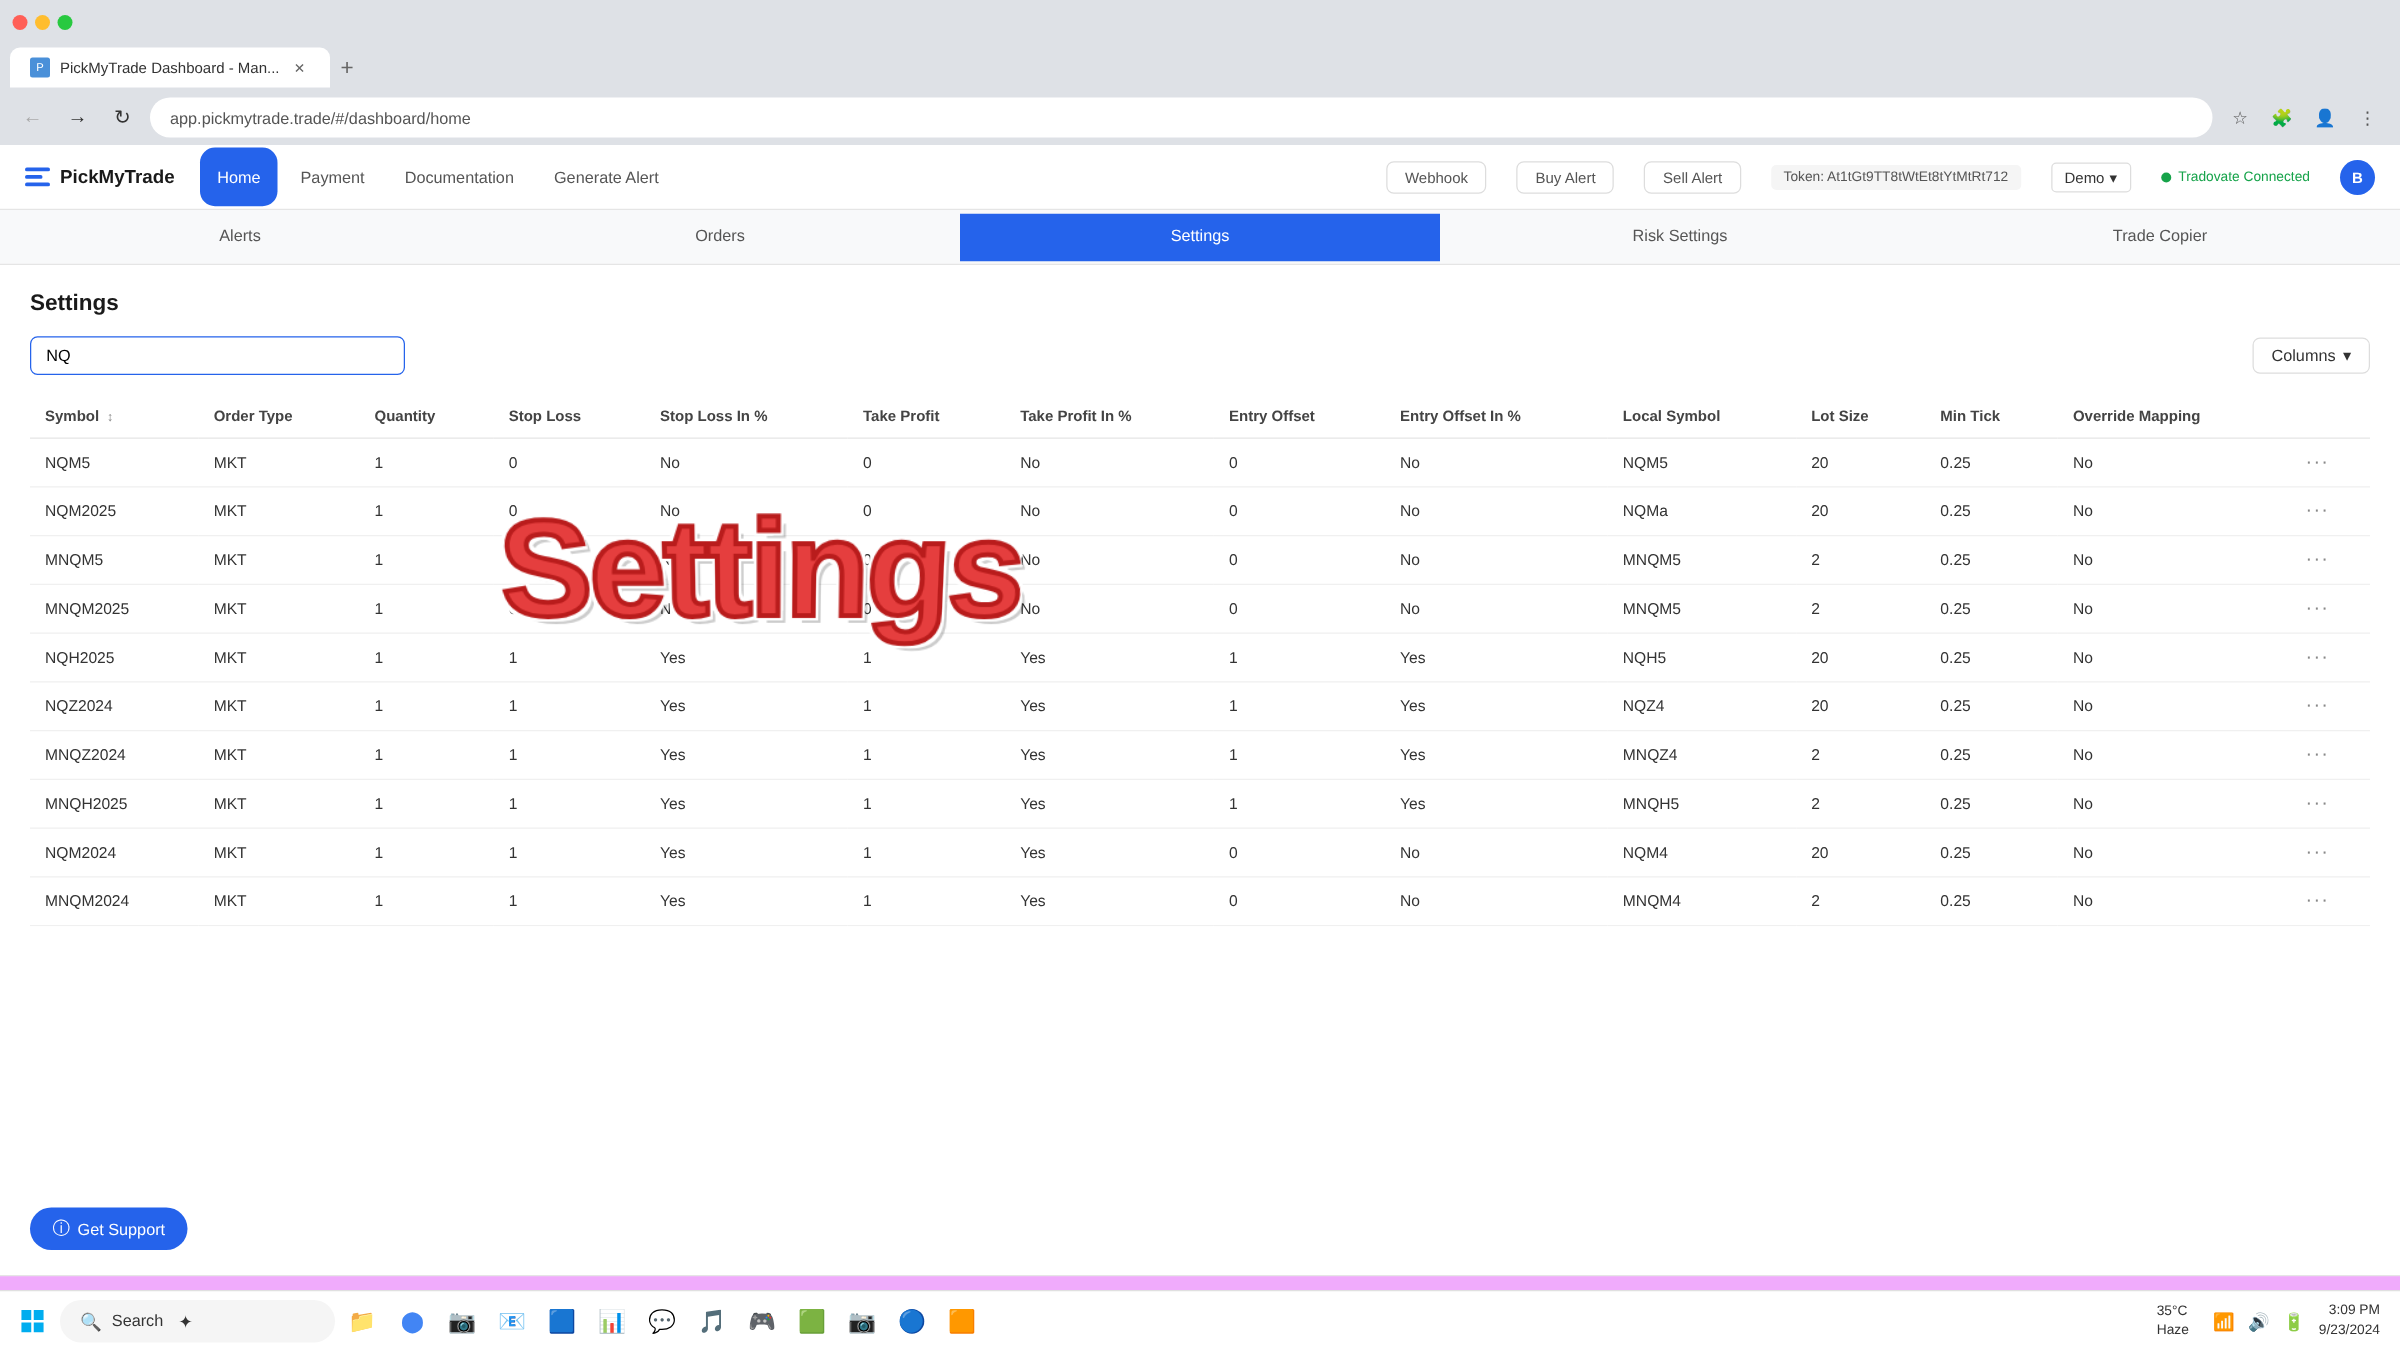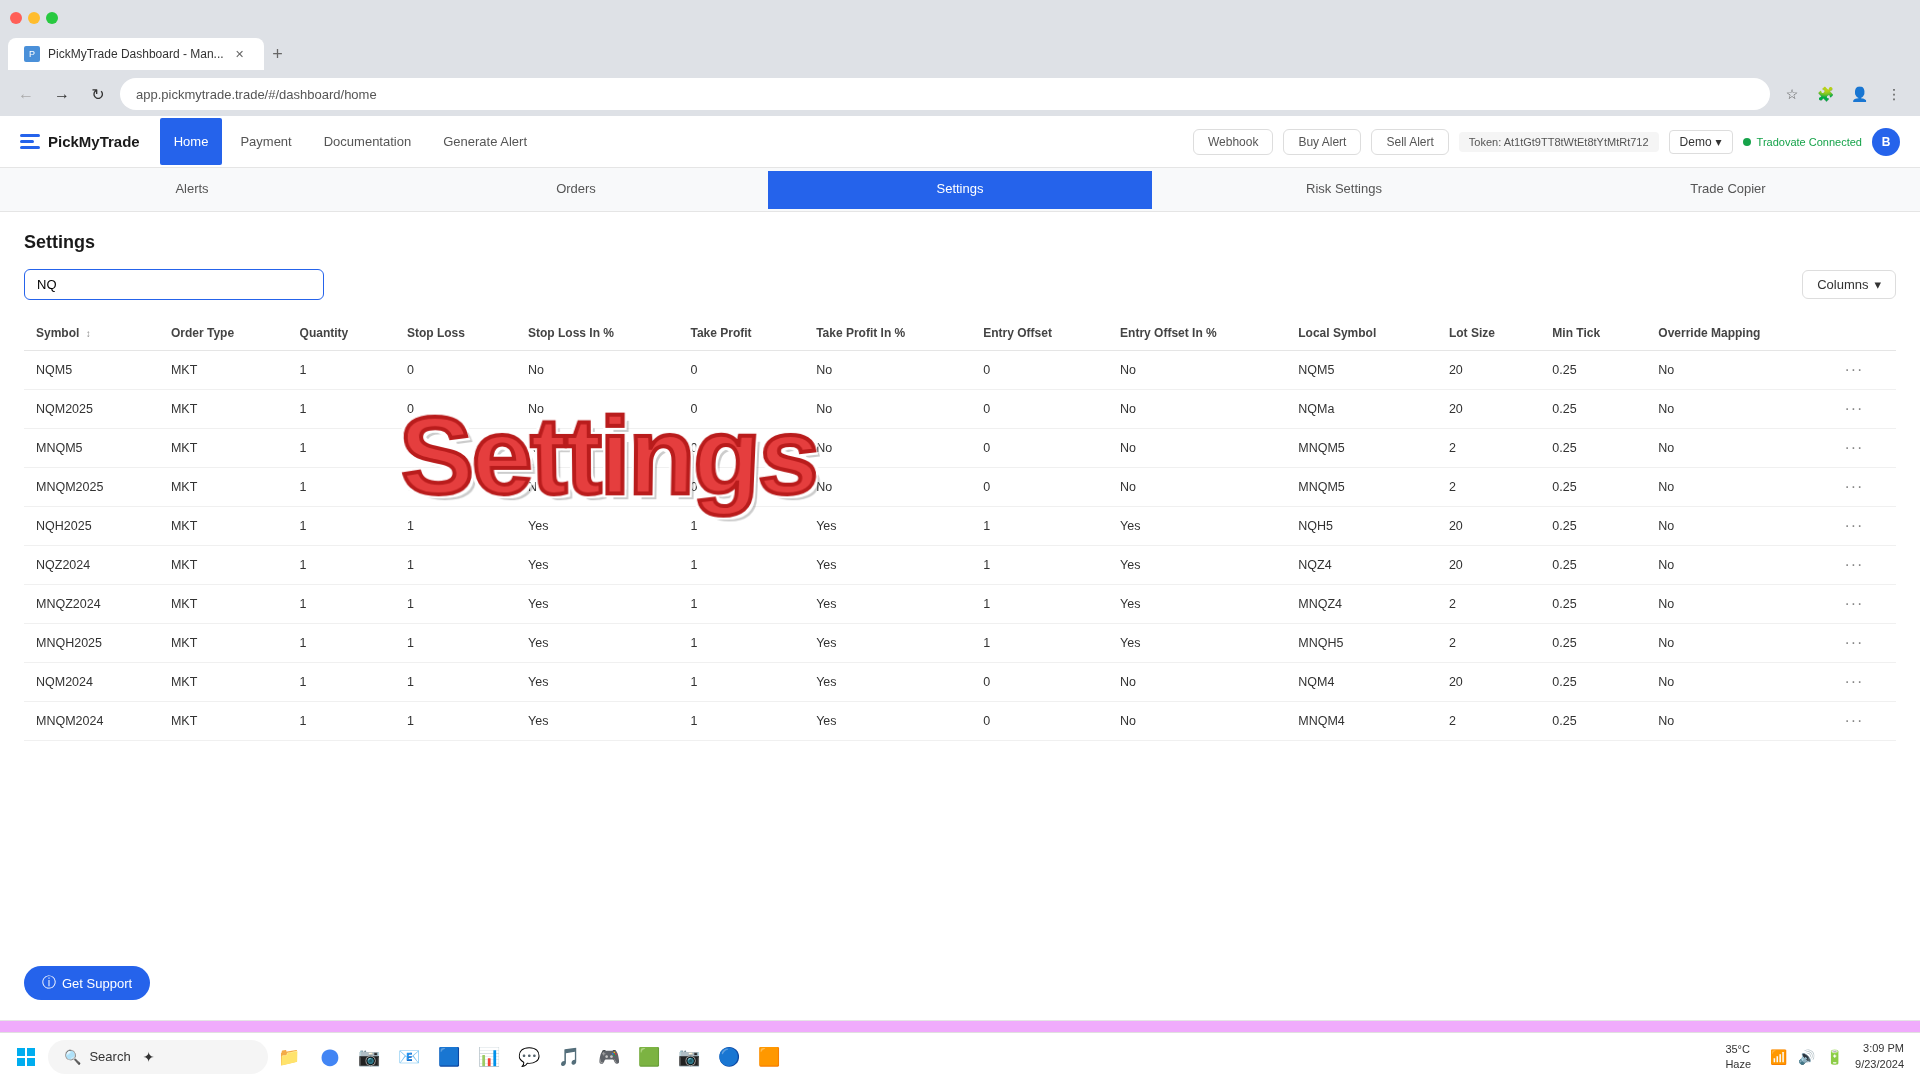--- a/index.html
+++ b/index.html
@@ -28,23 +28,23 @@
     
     .top-nav { display: flex; align-items: center; padding: 0 20px; height: 52px; background: white; border-bottom: 1px solid #e5e5e5; gap: 0; }
     .logo { display: flex; align-items: center; gap: 8px; margin-right: 20px; }
     .logo-bars { display: flex; flex-direction: column; gap: 3px; }
     .logo-bar { height: 3px; background: #2563eb; border-radius: 2px; }
     .logo-bar:nth-child(1) { width: 20px; }
     .logo-bar:nth-child(2) { width: 14px; }
     .logo-bar:nth-child(3) { width: 20px; }
     .logo-text { font-weight: 700; font-size: 15px; color: #1a1a1a; }
     .nav-items { display: flex; align-items: center; gap: 4px; }
-    .nav-item { padding: 16px 14px; border-radius: 2px; font-size: 13px; cursor: pointer; color: #555; }
+    .nav-item { padding: 16px 14px; border-radius: 12px; font-size: 13px; cursor: pointer; color: #555; }
     .nav-item.active { background: #2563eb; color: white; }
-    .nav-right { margin-left: auto; display: flex; align-items: center; gap: 10px; }
+    .nav-right { margin-left: auto; display: flex; align-items: center; gap: 24px; }
     .nav-btn-outline { padding: 5px 14px; border: 1px solid #ddd; border-radius: 6px; font-size: 12px; cursor: pointer; color: #555; }
     .token-display { font-size: 11px; color: #555; background: #f5f5f5; padding: 4px 10px; border-radius: 4px; }
     .demo-badge { display: flex; align-items: center; gap: 4px; padding: 4px 10px; border: 1px solid #ddd; border-radius: 4px; font-size: 12px; cursor: pointer; }
     .tradovate-status { display: flex; align-items: center; gap: 6px; font-size: 11px; color: #16a34a; }
     .status-dot { width: 8px; height: 8px; background: #16a34a; border-radius: 50%; }
     .user-avatar { width: 28px; height: 28px; background: #2563eb; border-radius: 50%; display: flex; align-items: center; justify-content: center; color: white; font-size: 12px; font-weight: 600; }
 
     
     .sub-nav { display: flex; align-items: center; background: #f8f9fa; border-bottom: 1px solid #e5e5e5; height: 44px; }
     .sub-nav-item { flex: 1; text-align: center; padding: 10px; font-size: 13px; cursor: pointer; color: #555; border-bottom: 3px solid transparent; }

